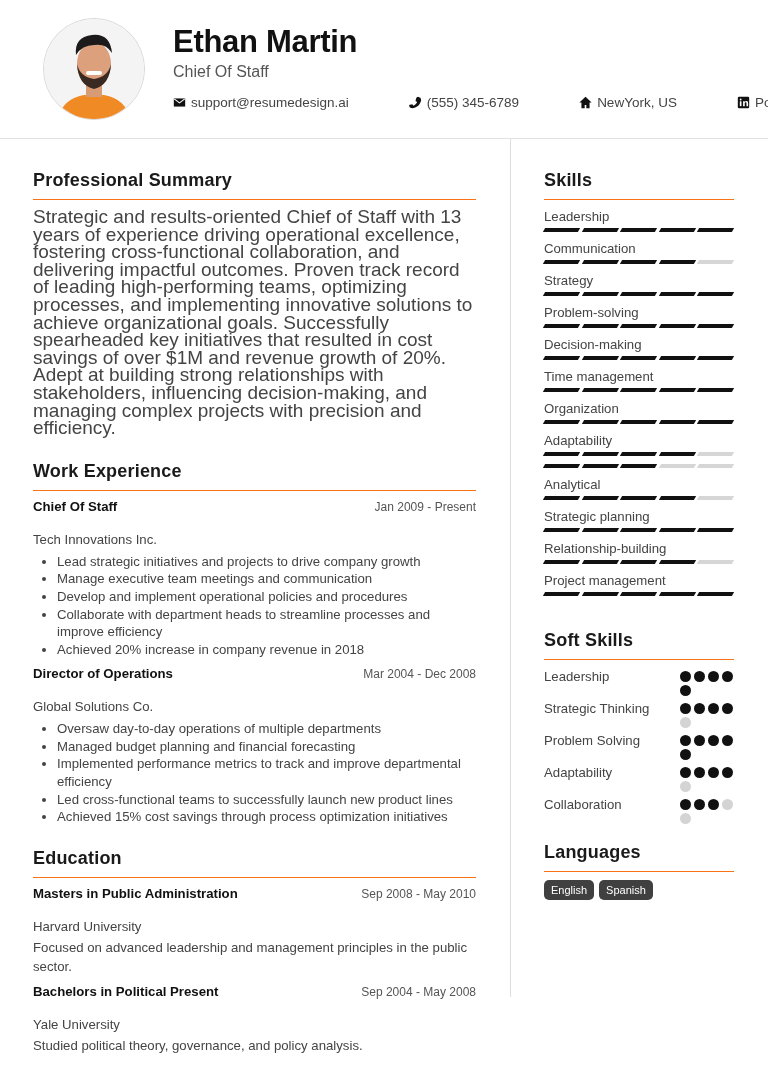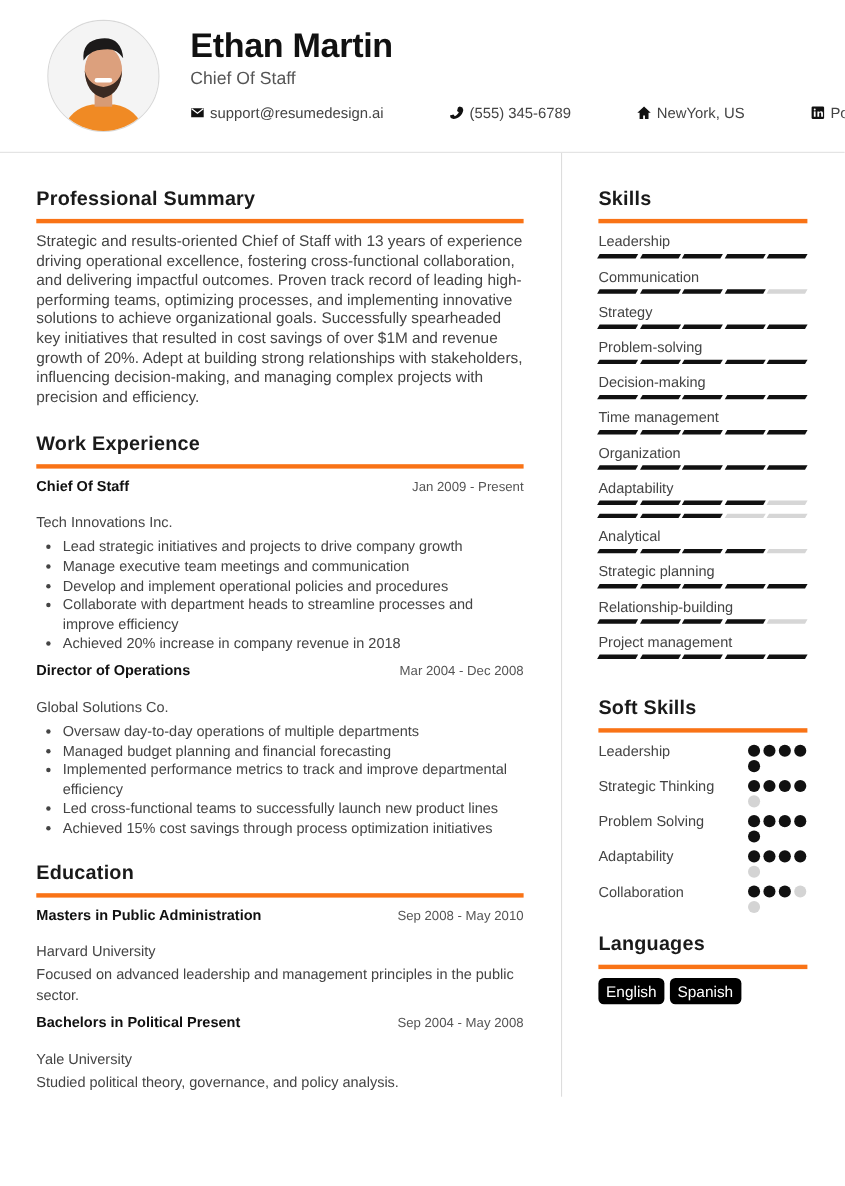--- a/index.html
+++ b/index.html
@@ -14,22 +14,22 @@
   .job-title { position: absolute; left: 173px; top: 63px; font-size: 16px; color: #555555; }
   .contacts { position: absolute; left: 173px; top: 95px; display: flex; align-items: center; font-size: 13.5px; color: #444444; white-space: nowrap; gap: 44px; }
   .contact { display: flex; align-items: center; margin-right: 16px; }
   .contact svg { width: 13px; height: 13px; margin-right: 5px; fill: #111; }
 
   
   .vdivider { position: absolute; left: 510px; top: 139px; width: 1px; height: 858px; background: #dddddd; }
 
   
   .left { position: absolute; left: 33px; top: 170px; width: 443px; }
-  .section-title { font-size: 18px; font-weight: 700; color: #1a1a1a; letter-spacing: 0.2px; padding-bottom: 8px; border-bottom: 4px solid #f97316; margin-bottom: 8px; }
-  .summary { font-size: 14px; line-height: 17.6px; color: #444444; }
+  .section-title { font-size: 18px; font-weight: 700; color: #1a1a1a; letter-spacing: 0.2px; padding-bottom: 8px; border-bottom: 1px solid #f97316; margin-bottom: 8px; }
+  .summary { font-size: 19px; line-height: 17.6px; color: #444444; }
   .sec { margin-bottom: 0; }
   .job { margin-bottom: 8px; }
   .row-head { display: flex; justify-content: space-between; align-items: baseline; }
   .role { font-size: 13.2px; font-weight: 700; color: #111; }
   .dates { font-size: 12px; color: #555; }
   .org { font-size: 13.2px; color: #444; margin-top: 18px; }
   .bullets { list-style: disc; padding-left: 24px; margin-top: 6px; font-size: 13.2px; line-height: 17.6px; color: #444; }
   .edu-desc { font-size: 13.2px; line-height: 19px; color: #444; margin-top: 4px; }
 
   
@@ -40,21 +40,21 @@
   .seg { width: 34.5px; height: 4px; transform: skewX(-30deg); background: #111; }
   .seg.off { background: #d6d6d6; }
 
   .soft-row { display: flex; justify-content: space-between; align-items: flex-start; margin-bottom: 4px; }
   .soft-name { font-size: 13.2px; color: #444; width: 110px; line-height: 17px; }
   .dots { width: 54px; display: flex; flex-wrap: wrap; gap: 3px; margin-top: 3px; }
   .dot { width: 11px; height: 11px; border-radius: 50%; background: #111; }
   .dot.off { background: #d4d4d4; }
 
   .langs { display: flex; gap: 5px; margin-top: 4px; }
-  .lang { background: #000000; color: #fff; font-size: 14px; padding: 4px 7px; border-radius: 5px; }
+  .lang { background: #404040; color: #fff; font-size: 11px; padding: 4px 7px; border-radius: 5px; }
 </style>
 </head>
 <body>
 
 <div class="header">
   <div class="avatar">
     <svg viewBox="0 0 100 100">
       <rect width="100" height="100" fill="#f4f4f4"></rect>
       <path d="M14 100 Q18 80 40 76 L60 76 Q82 80 86 100 Z" fill="#f08a24"></path>
       <rect x="42" y="62" width="16" height="16" fill="#d79b76"></rect>

